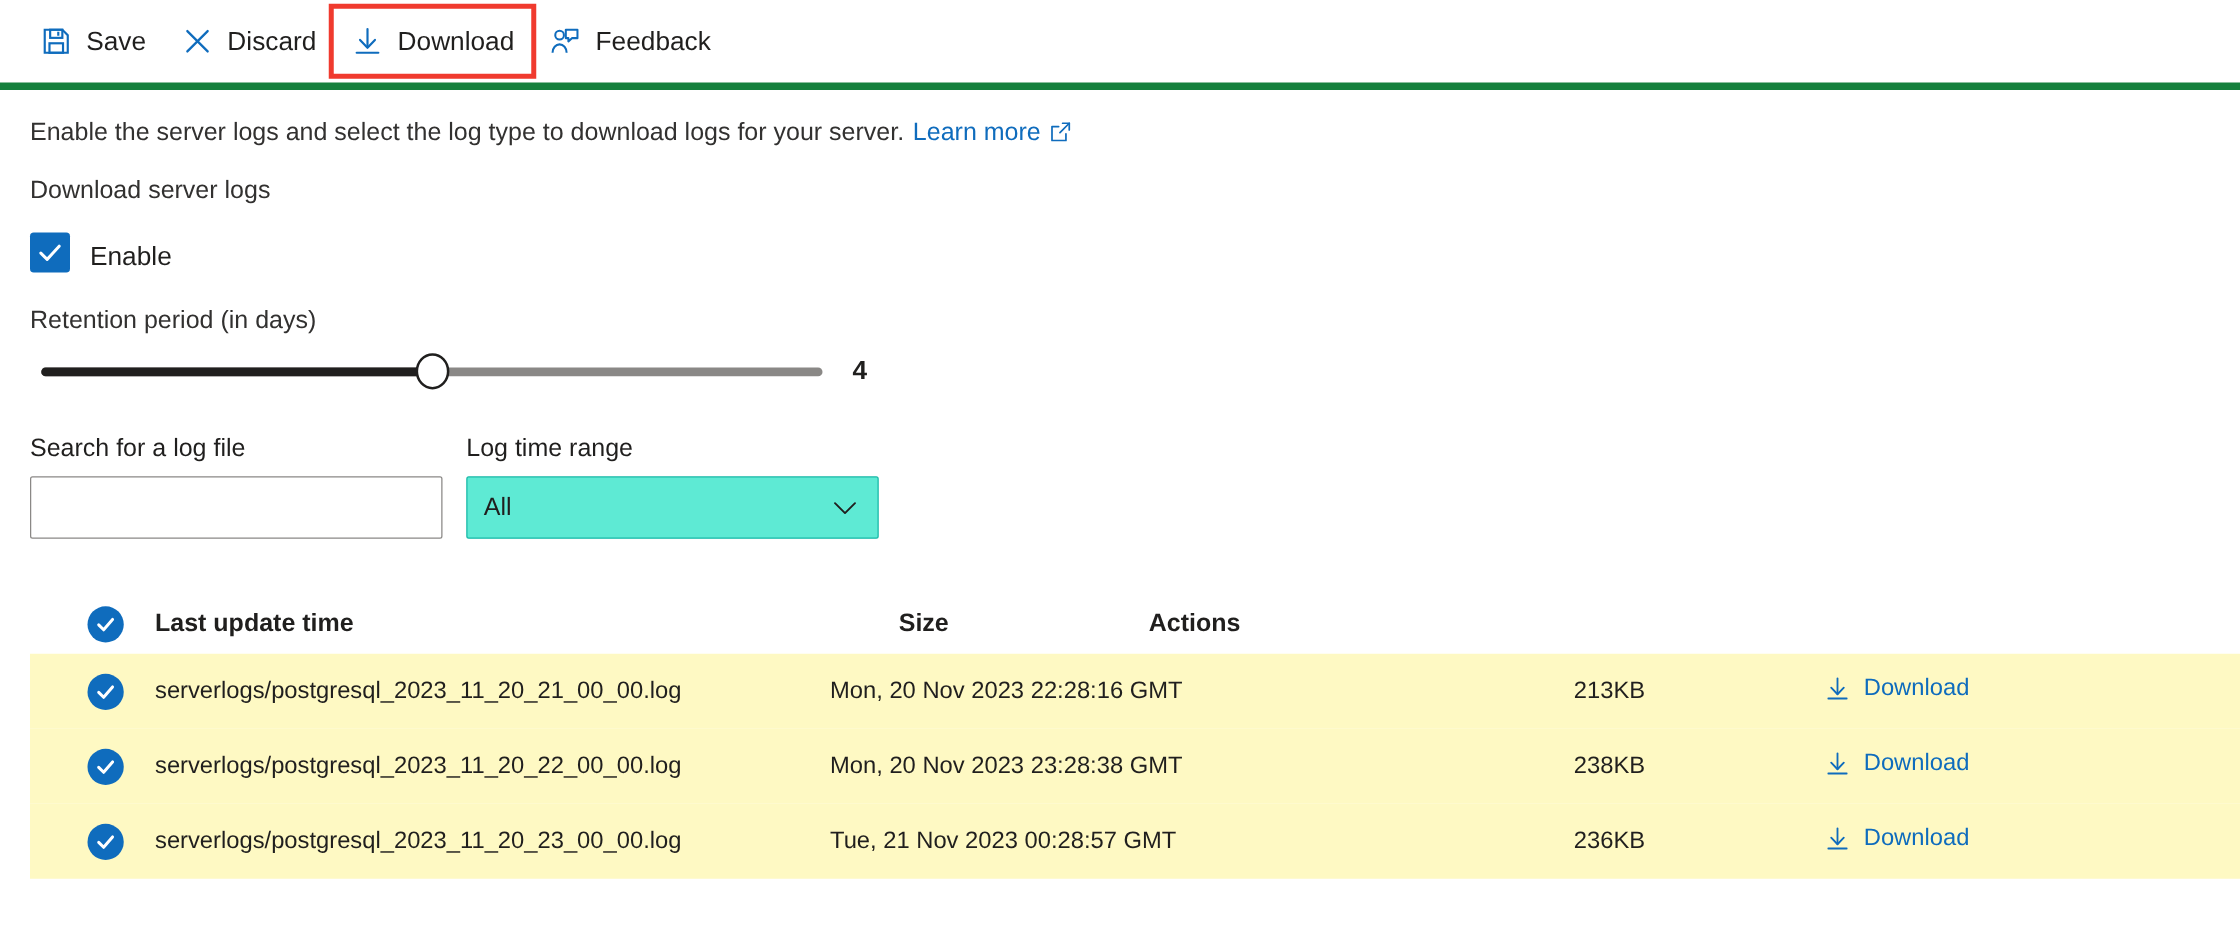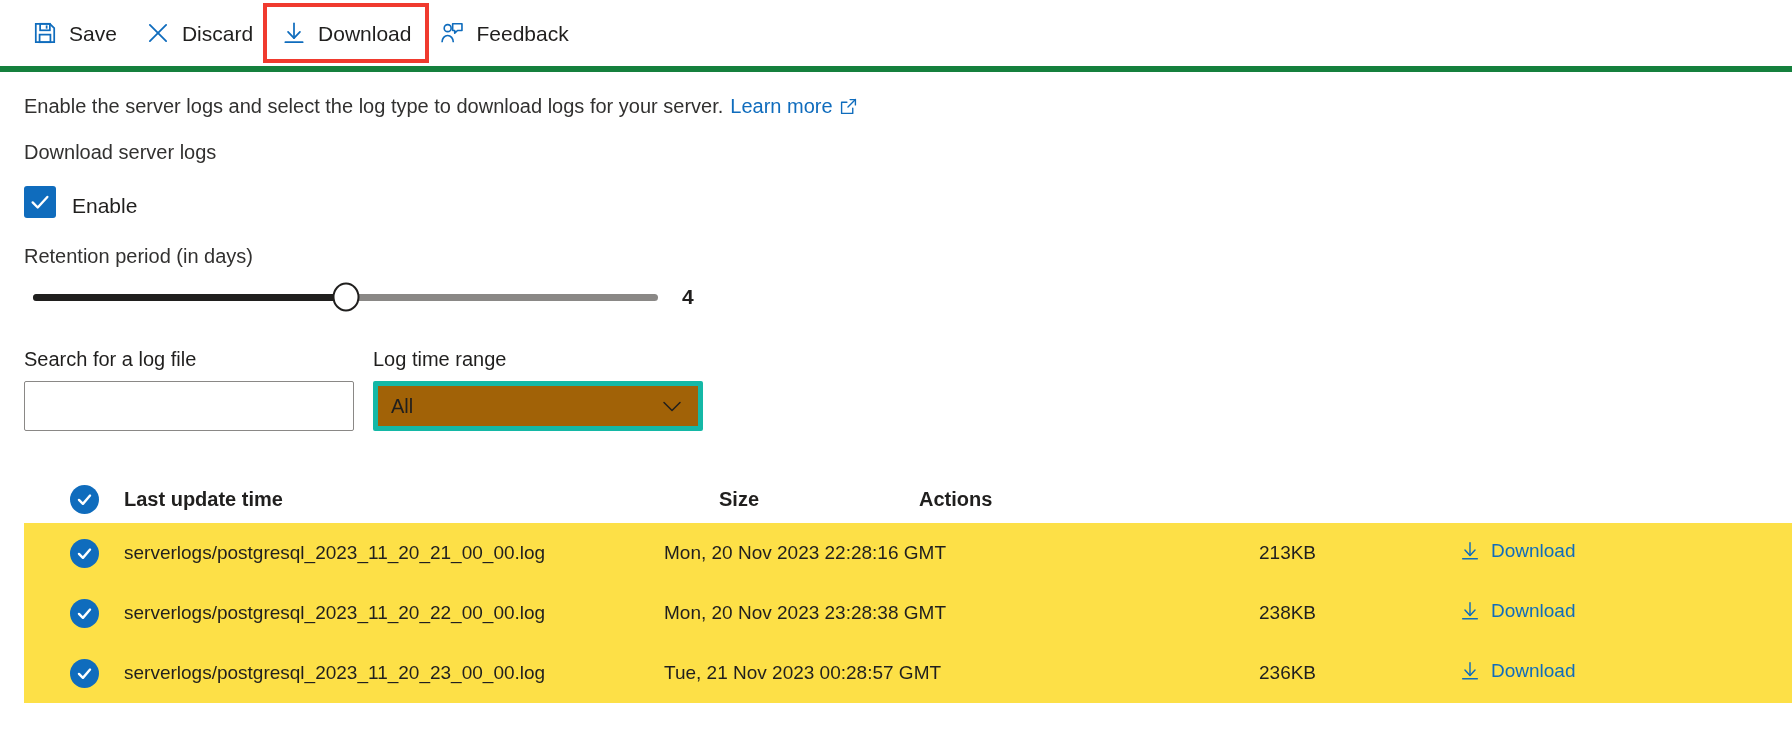--- a/index.html
+++ b/index.html
@@ -182,23 +182,23 @@
     font-size: 20px;
     font-family: "Liberation Sans", sans-serif;
     padding: 0 12px;
     color: #201f1e;
     outline: none;
   }
   .select-box {
     width: 330px;
     height: 50px;
     box-sizing: border-box;
-    border: 5px solid #14b8a6;
+    border: 1px solid #14b8a6;
     border-radius: 2px;
-    background: #a16207;
+    background: #5eead4;
     display: flex;
     align-items: center;
     justify-content: space-between;
     padding: 0 14px 0 13px;
     cursor: pointer;
   }
   .select-value { font-size: 20px; color: #201f1e; }
   .chev { width: 24px; height: 24px; flex: none; }
 
   
@@ -206,21 +206,21 @@
     margin-top: 44px;
     margin-left: 0;
     width: 1768px;
   }
   .tr {
     display: flex;
     align-items: center;
     height: 60px;
   }
   .tr.head { height: 48px; }
-  .tr.selected { background: #fde047; }
+  .tr.selected { background: #fef9c3; }
   .c-check {
     width: 100px;
     flex: none;
     display: flex;
     align-items: center;
     justify-content: flex-start;
     padding-left: 46px;
     box-sizing: border-box;
   }
   .c-name { width: 540px; flex: none; }

